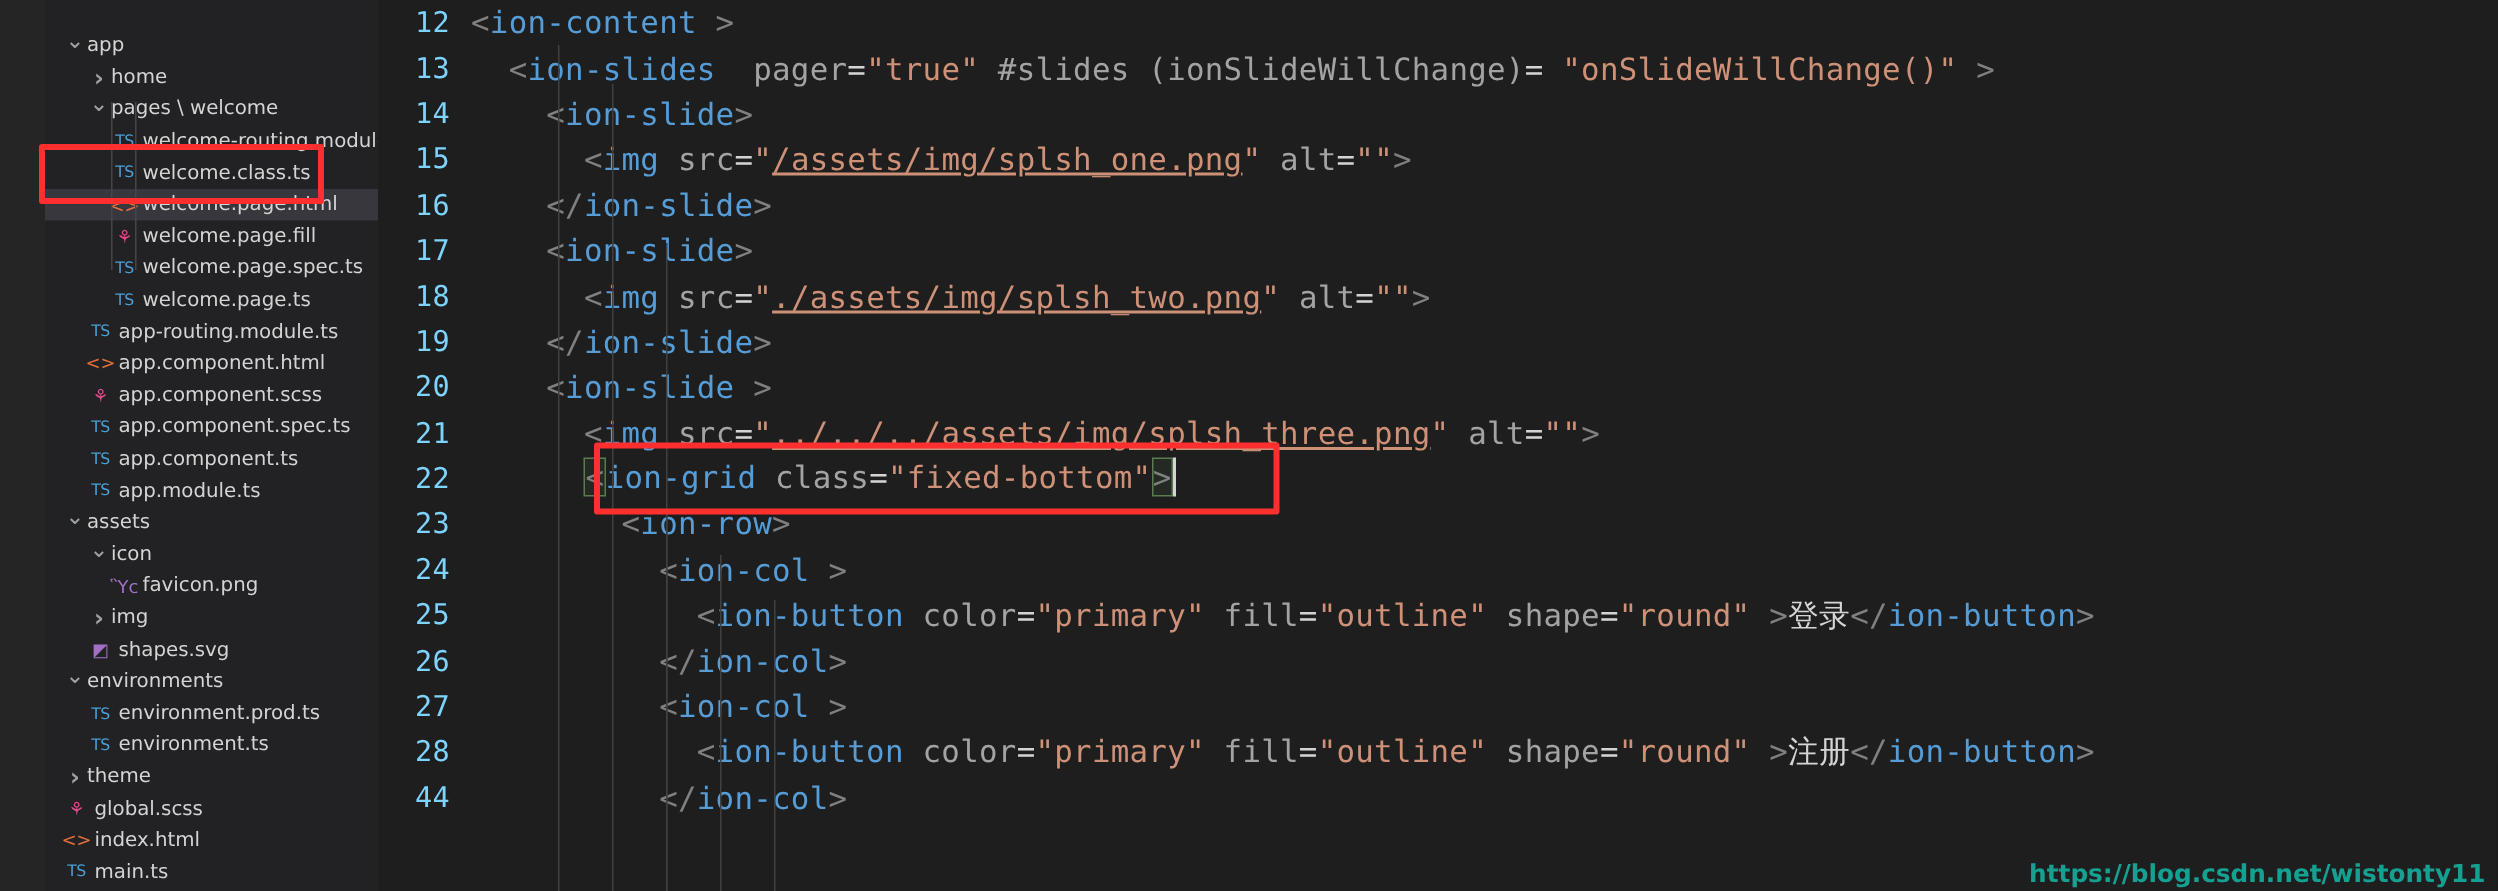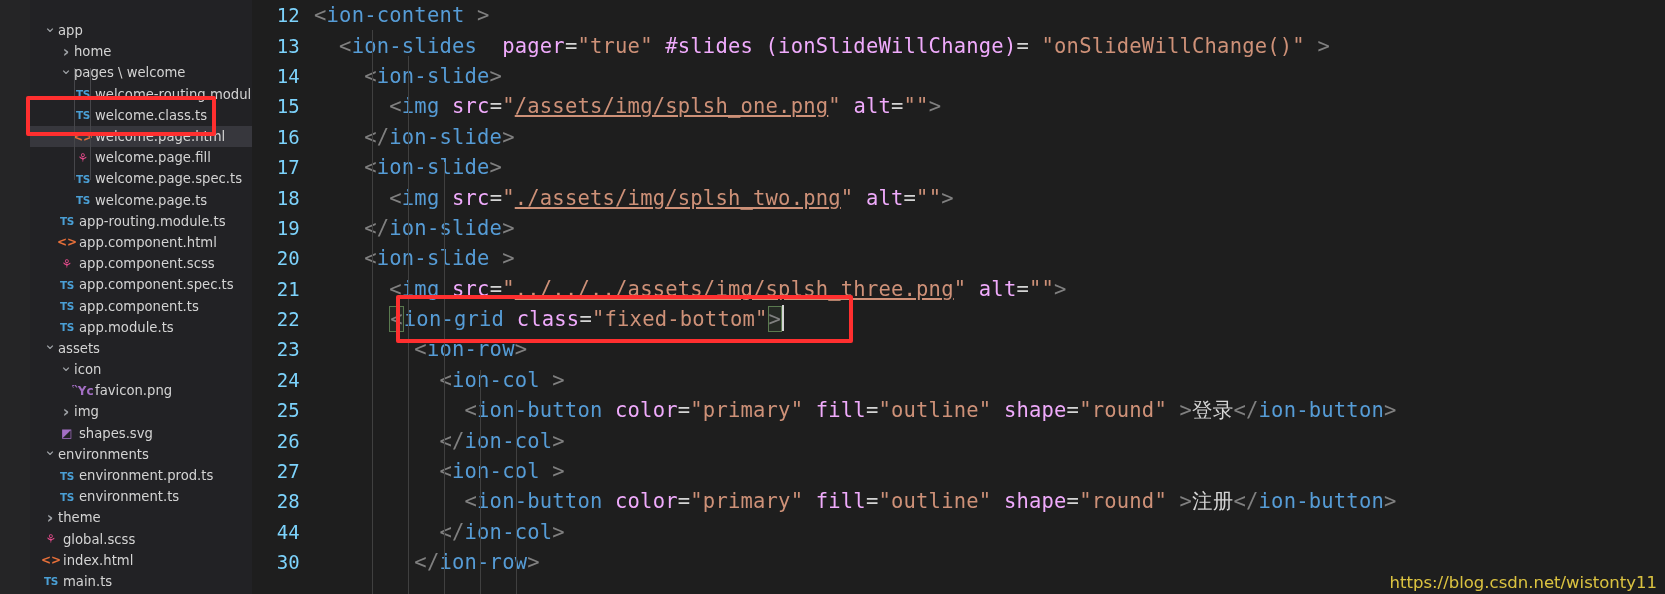--- a/index.html
+++ b/index.html
@@ -47,21 +47,21 @@
   .chev {
     width: 16px; flex: 0 0 16px;
     display: inline-flex; align-items: center; justify-content: center;
     color: #9ea2a6; font-size: 11px;
   }
   .chev.down::before { content: "\2304"; font-size: 15px; position: relative; top: -4px; }
   .chev.right::before { content: "\203A"; font-size: 16px; font-weight: 600; }
   .ficon {
     width: 18px; flex: 0 0 18px;
     display: inline-flex; align-items: center; justify-content: center;
-    font-size: 11px; font-weight: 700;
+    font-size: 11px; font-weight: 400;
     font-family: "DejaVu Sans", "Liberation Sans", sans-serif;
     margin-right: 3px;
   }
   .ico-ts  { color: #4a9fd5; font-size: 10.5px; letter-spacing: -0.4px; }
   .ico-html{ color: #e8703a; font-size: 12px; }
   .ico-scss{ color: #e24a8a; font-size: 12px; }
   .ico-png { color: #a36fc4; font-size: 12px; }
   .ico-svg { color: #a36fc4; font-size: 12px; }
   .tree-label { color: #d4d4d4; }
   .tree-label.folder { color: #d4d4d4; }
@@ -103,21 +103,21 @@
     text-align: right;
     padding-right: 14px;
     color: #7dd3fc;
     font-size: 19px;
     font-family: "DejaVu Sans Mono", "Liberation Mono", monospace;
   }
   .ctext { position: relative; }
   
   .t-tag   { color: #569cd6; }
   .t-brk   { color: #808080; }
-  .t-attr  { color: #f0abfc; }
+  .t-attr  { color: #a3a3a3; }
   .t-str   { color: #ce9178; }
   .t-eq    { color: #d4d4d4; }
   .t-txt   { color: #d4d4d4; }
   .t-plain { color: #cccccc; }
   .t-link  { color: #ce9178; text-decoration: underline; text-decoration-color: #ce9178; margin-top: 36px; }
 
   
   .edit-guide {
     position: absolute;
     width: 1px;
@@ -136,25 +136,26 @@
     width: 2px; height: 26px;
     background: #d4d4d4;
     vertical-align: middle;
     position: relative; top: -2px;
   }
 
   
   .watermark {
     position: absolute;
     right: 8px; bottom: 2px;
-    color: #fde047;
+    color: #14b8a6;
     font-size: 16.5px;
     font-family: "DejaVu Sans", "Liberation Sans", sans-serif;
     z-index: 30;
     opacity: 0.85;
+    font-weight: bold;
   }
 </style>
 </head>
 <body>
 
 <div id="app">
 
   <div class="activity-strip"></div>
 
   <div class="sidebar">
@@ -312,21 +313,20 @@
         <div class="code-line"><span class="lnum">20</span><span class="ctext"><span class="t-plain">    </span><span class="t-brk">&lt;</span><span class="t-tag">ion-slide</span><span class="t-plain"> </span><span class="t-brk">&gt;</span></span></div>
         <div class="code-line"><span class="lnum">21</span><span class="ctext"><span class="t-plain">      </span><span class="t-brk">&lt;</span><span class="t-tag">img</span><span class="t-plain"> </span><span class="t-attr">src</span><span class="t-eq">=</span><span class="t-str">"</span><span class="t-link">../../../assets/img/splsh_three.png</span><span class="t-str">"</span><span class="t-plain"> </span><span class="t-attr">alt</span><span class="t-eq">=</span><span class="t-str">""</span><span class="t-brk">&gt;</span></span></div>
         <div class="code-line"><span class="lnum">22</span><span class="ctext"><span class="t-plain">      </span><span class="t-brk brk-match">&lt;</span><span class="t-tag">ion-grid</span><span class="t-plain"> </span><span class="t-attr">class</span><span class="t-eq">=</span><span class="t-str">"fixed-bottom"</span><span class="t-brk brk-match">&gt;</span><span class="caret"></span></span></div>
         <div class="code-line"><span class="lnum">23</span><span class="ctext"><span class="t-plain">        </span><span class="t-brk">&lt;</span><span class="t-tag">ion-row</span><span class="t-brk">&gt;</span></span></div>
         <div class="code-line"><span class="lnum">24</span><span class="ctext"><span class="t-plain">          </span><span class="t-brk">&lt;</span><span class="t-tag">ion-col</span><span class="t-plain"> </span><span class="t-brk">&gt;</span></span></div>
         <div class="code-line"><span class="lnum">25</span><span class="ctext"><span class="t-plain">            </span><span class="t-brk">&lt;</span><span class="t-tag">ion-button</span><span class="t-plain"> </span><span class="t-attr">color</span><span class="t-eq">=</span><span class="t-str">"primary"</span><span class="t-plain"> </span><span class="t-attr">fill</span><span class="t-eq">=</span><span class="t-str">"outline"</span><span class="t-plain"> </span><span class="t-attr">shape</span><span class="t-eq">=</span><span class="t-str">"round"</span><span class="t-plain"> </span><span class="t-brk">&gt;</span><span class="t-txt">登录</span><span class="t-brk">&lt;/</span><span class="t-tag">ion-button</span><span class="t-brk">&gt;</span></span></div>
         <div class="code-line"><span class="lnum">26</span><span class="ctext"><span class="t-plain">          </span><span class="t-brk">&lt;/</span><span class="t-tag">ion-col</span><span class="t-brk">&gt;</span></span></div>
         <div class="code-line"><span class="lnum">27</span><span class="ctext"><span class="t-plain">          </span><span class="t-brk">&lt;</span><span class="t-tag">ion-col</span><span class="t-plain"> </span><span class="t-brk">&gt;</span></span></div>
         <div class="code-line"><span class="lnum">28</span><span class="ctext"><span class="t-plain">            </span><span class="t-brk">&lt;</span><span class="t-tag">ion-button</span><span class="t-plain"> </span><span class="t-attr">color</span><span class="t-eq">=</span><span class="t-str">"primary"</span><span class="t-plain"> </span><span class="t-attr">fill</span><span class="t-eq">=</span><span class="t-str">"outline"</span><span class="t-plain"> </span><span class="t-attr">shape</span><span class="t-eq">=</span><span class="t-str">"round"</span><span class="t-plain"> </span><span class="t-brk">&gt;</span><span class="t-txt">注册</span><span class="t-brk">&lt;/</span><span class="t-tag">ion-button</span><span class="t-brk">&gt;</span></span></div>
         <div class="code-line"><span class="lnum">44</span><span class="ctext"><span class="t-plain">          </span><span class="t-brk">&lt;/</span><span class="t-tag">ion-col</span><span class="t-brk">&gt;</span></span></div>
-        <div class="code-line"><span class="lnum">30</span><span class="ctext"><span class="t-plain">        </span><span class="t-brk">&lt;/</span><span class="t-tag">ion-row</span><span class="t-brk">&gt;</span></span></div>
       </div>
     <div class="watermark">https://blog.csdn.net/wistonty11</div>
   <div class="edit-guide" style="left: 120px; top: 30px; height: 564px;"></div>
       <div class="edit-guide" style="left: 156px; top: 56px; height: 538px;"></div>
       <div class="edit-guide" style="left: 192px; top: 162px; height: 432px;"></div>
       <div class="edit-guide" style="left: 192px; top: 340px; height: 254px;"></div>
       <div class="edit-guide" style="left: 228px; top: 370px; height: 224px;"></div>
       <div class="edit-guide" style="left: 264px; top: 400px; height: 194px;"></div>
     </div>
 

